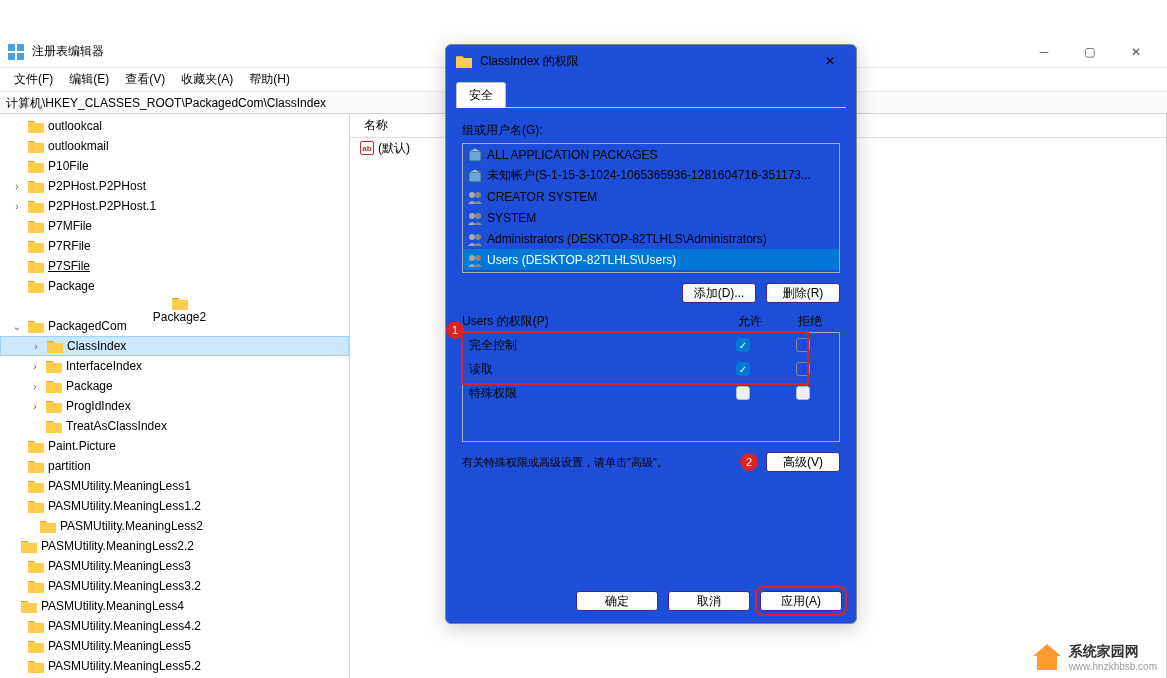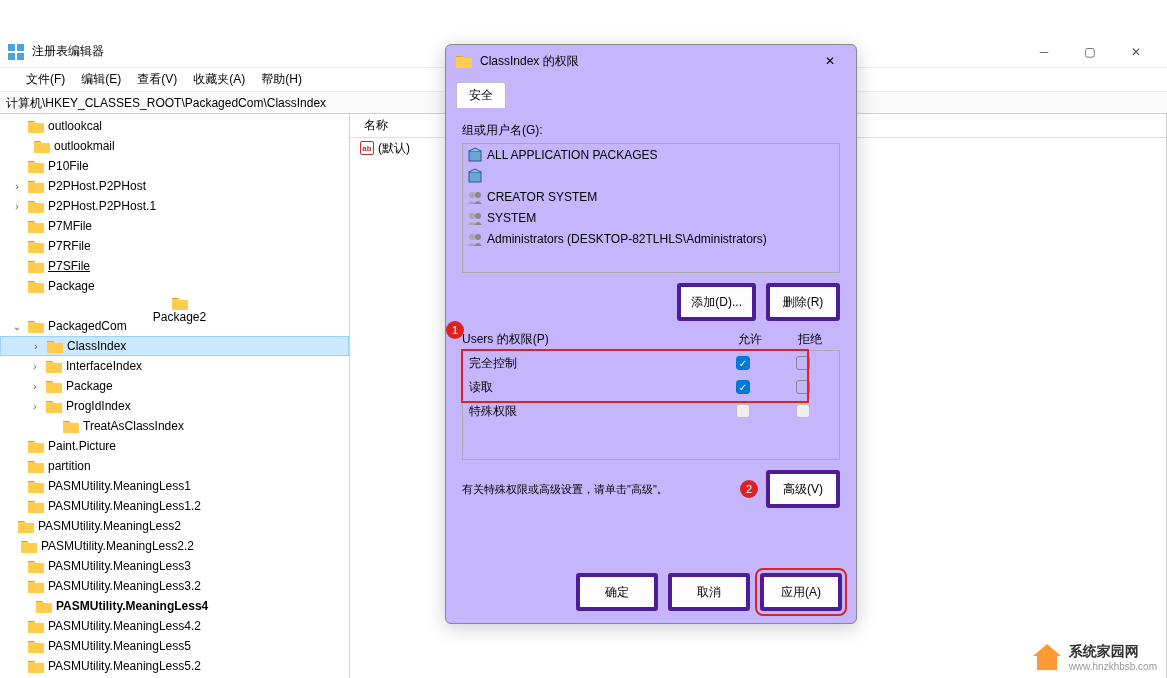--- a/index.html
+++ b/index.html
@@ -4,21 +4,21 @@
 <style>
 * { box-sizing: border-box; margin: 0; padding: 0; font-family: "Microsoft YaHei", "Segoe UI", sans-serif; font-size: 12px; }
 body { background: #fff; color: #000; width: 1167px; height: 678px; overflow: hidden; position: relative; }
 
 .titlebar { height: 32px; display: flex; align-items: center; padding: 0 8px; border-bottom: 1px solid #eee; margin-top: 36px; }
 .titlebar .app-icon { width: 16px; height: 16px; margin-right: 8px; }
 .titlebar .title { flex: 1; }
 .titlebar .win-btns { display: flex; gap: 0; }
 .titlebar .win-btn { width: 46px; height: 32px; display: flex; align-items: center; justify-content: center; color: #555; }
 
-.menubar { height: 24px; display: flex; align-items: center; padding: 0 20px; gap: 4px; border-bottom: 1px solid #eee; }
+.menubar { height: 24px; display: flex; align-items: center; padding: 0 8px; gap: 4px; border-bottom: 1px solid #eee; }
 .menubar .menu { padding: 2px 6px; }
 
 .addressbar { height: 22px; line-height: 22px; padding: 0 6px; border-bottom: 1px solid #d0d0d0; background: #fafafa; }
 
 .workspace { display: flex; height: calc(678px - 32px - 24px - 22px); }
 
 .tree-pane { width: 350px; border-right: 1px solid #d0d0d0; overflow-y: auto; padding: 2px 0 8px 0; }
 .tree-pane::-webkit-scrollbar { width: 16px; }
 .tree-pane::-webkit-scrollbar-track { background: #f0f0f0; }
 .tree-pane::-webkit-scrollbar-thumb { background: #c0c0c0; border: 2px solid #f0f0f0; border-radius: 8px; }
@@ -29,39 +29,39 @@
 .tree-item .folder-icon { width: 16px; height: 14px; margin: 0 4px; }
 .tree-item.selected { background: #cce8ff; border: 1px solid #99d1ff; box-sizing: border-box; padding-left: 9px; height: 20px; }
 
 .list-pane { flex: 1; border-right: 1px solid #d0d0d0; }
 .list-header { height: 24px; border-bottom: 1px solid #e0e0e0; display: flex; align-items: center; padding-left: 8px; }
 .list-header .col { padding: 0 6px; }
 .list-row { display: flex; align-items: center; height: 20px; padding-left: 10px; }
 .list-row .val-icon { width: 14px; height: 14px; border: 1px solid #c03030; background: #fff; color: #c03030; font-size: 8px; font-weight: bold; display: inline-flex; align-items: center; justify-content: center; margin-right: 4px; border-radius: 2px; }
 
 
-.dialog { position: absolute; left: 445px; top: 44px; width: 412px; height: 580px; background: #c4b5fd; border: 1px solid #888; box-shadow: 0 4px 20px rgba(0,0,0,0.2); border-radius: 6px; overflow: hidden; }
+.dialog { position: absolute; left: 445px; top: 44px; width: 412px; height: 580px; background: #1d4ed8; border: 1px solid #888; box-shadow: 0 4px 20px rgba(0,0,0,0.2); border-radius: 6px; overflow: hidden; }
 .dialog .dlg-title { height: 32px; display: flex; align-items: center; padding: 0 10px; }
 .dialog .dlg-title .dlg-icon { width: 16px; height: 14px; margin-right: 8px; }
 .dialog .dlg-title .dlg-t { flex: 1; }
 .dialog .dlg-close { width: 32px; height: 32px; display: flex; align-items: center; justify-content: center; }
 
 .dialog .tabs { margin: 4px 10px 0 10px; border-bottom: 1px solid #c0c0c0; display: flex; }
 .dialog .tab { padding: 4px 12px; border: 1px solid #c0c0c0; border-bottom: none; background: #fff; position: relative; top: 1px; border-radius: 3px 3px 0 0; }
 
 .dialog .content { padding: 10px 16px 6px 16px; }
 .dialog .label { margin: 4px 0 4px 0; }
 
 .userlist { border: 1px solid #aaa; height: 130px; overflow: hidden; }
 .userlist .urow { display: flex; align-items: center; height: 21px; padding: 0 4px; gap: 4px; white-space: nowrap; overflow: hidden; }
 .userlist .urow.selected { background: #0078d7; color: #fff; }
 .userlist .uicon { width: 16px; height: 16px; flex-shrink: 0; }
 
 .btn-row { display: flex; justify-content: flex-end; gap: 10px; margin: 10px 0; }
-.btn { min-width: 74px; height: 38px; border: 4px solid #4c1d95; background: #fdfdfd; border-radius: 3px; display: inline-flex; align-items: center; justify-content: center; padding: 0 10px; }
+.btn { min-width: 74px; height: 20px; border: 1px solid #4c1d95; background: #fdfdfd; border-radius: 3px; display: inline-flex; align-items: center; justify-content: center; padding: 0 10px; }
 
 .perm-header { display: flex; margin-top: 6px; }
 .perm-header .phl { flex: 1; }
 .perm-header .phc { width: 60px; text-align: center; }
 
 .perm-box { border: 1px solid #aaa; height: 110px; margin-top: 2px; position: relative; }
 .perm-row { display: flex; align-items: center; height: 24px; padding: 0 6px; }
 .perm-row .plabel { flex: 1; }
 .perm-row .pcell { width: 60px; display: flex; justify-content: center; }
 .perm-row .chk { width: 14px; height: 14px; border: 1px solid #888; border-radius: 3px; display: inline-flex; align-items: center; justify-content: center; }
@@ -121,21 +121,21 @@
       <div class="tree-item" style="padding-left: 10px;">
         <span class="expander"></span>
         <span class="folder-icon">
           <svg viewBox="0 0 16 14" width="16" height="14">
             <path d="M0 2 L6 2 L8 4 L16 4 L16 14 L0 14 Z" fill="#ffcc4d"></path>
             <path d="M0 2 L6 2 L7 3 L0 3 Z" fill="#e0a030"></path>
           </svg>
         </span>
         <span>outlookcal</span>
       </div>
-      <div class="tree-item" style="padding-left: 16px;">
+      <div class="tree-item" style="padding-left: 10px;">
         <span class="expander"></span>
         <span class="folder-icon">
           <svg viewBox="0 0 16 14" width="16" height="14">
             <path d="M0 2 L6 2 L8 4 L16 4 L16 14 L0 14 Z" fill="#ffcc4d"></path>
             <path d="M0 2 L6 2 L7 3 L0 3 Z" fill="#e0a030"></path>
           </svg>
         </span>
         <span>outlookmail</span>
       </div>
       <div class="tree-item" style="padding-left: 10px;">
@@ -261,21 +261,21 @@
       <div class="tree-item expandable" style="padding-left: 28px;">
         <span class="expander">›</span>
         <span class="folder-icon">
           <svg viewBox="0 0 16 14" width="16" height="14">
             <path d="M0 2 L6 2 L8 4 L16 4 L16 14 L0 14 Z" fill="#ffcc4d"></path>
             <path d="M0 2 L6 2 L7 3 L0 3 Z" fill="#e0a030"></path>
           </svg>
         </span>
         <span>ProgIdIndex</span>
       </div>
-      <div class="tree-item" style="padding-left: 45px;">
+      <div class="tree-item" style="padding-left: 28px;">
         <span class="expander"></span>
         <span class="folder-icon">
           <svg viewBox="0 0 16 14" width="16" height="14">
             <path d="M0 2 L6 2 L8 4 L16 4 L16 14 L0 14 Z" fill="#ffcc4d"></path>
             <path d="M0 2 L6 2 L7 3 L0 3 Z" fill="#e0a030"></path>
           </svg>
         </span>
         <span>TreatAsClassIndex</span>
       </div>
       <div class="tree-item" style="padding-left: 10px;">
@@ -311,21 +311,21 @@
       <div class="tree-item" style="padding-left: 10px;">
         <span class="expander"></span>
         <span class="folder-icon">
           <svg viewBox="0 0 16 14" width="16" height="14">
             <path d="M0 2 L6 2 L8 4 L16 4 L16 14 L0 14 Z" fill="#ffcc4d"></path>
             <path d="M0 2 L6 2 L7 3 L0 3 Z" fill="#e0a030"></path>
           </svg>
         </span>
         <span>PASMUtility.MeaningLess1.2</span>
       </div>
-      <div class="tree-item" style="padding-left: 0;">
+      <div class="tree-item" style="padding-left: 22px;">
         <span class="expander"></span>
         <span class="folder-icon">
           <svg viewBox="0 0 16 14" width="16" height="14">
             <path d="M0 2 L6 2 L8 4 L16 4 L16 14 L0 14 Z" fill="#ffcc4d"></path>
             <path d="M0 2 L6 2 L7 3 L0 3 Z" fill="#e0a030"></path>
           </svg>
         </span>
         <span>PASMUtility.MeaningLess2</span>
       </div>
       <div class="tree-item" style="padding-left: 3px;">
@@ -351,21 +351,21 @@
       <div class="tree-item" style="padding-left: 10px;">
         <span class="expander"></span>
         <span class="folder-icon">
           <svg viewBox="0 0 16 14" width="16" height="14">
             <path d="M0 2 L6 2 L8 4 L16 4 L16 14 L0 14 Z" fill="#ffcc4d"></path>
             <path d="M0 2 L6 2 L7 3 L0 3 Z" fill="#e0a030"></path>
           </svg>
         </span>
         <span>PASMUtility.MeaningLess3.2</span>
       </div>
-      <div class="tree-item" style="padding-left: 18px; font-weight: bold;">
+      <div class="tree-item" style="padding-left: 3px;">
         <span class="expander"></span>
         <span class="folder-icon">
           <svg viewBox="0 0 16 14" width="16" height="14">
             <path d="M0 2 L6 2 L8 4 L16 4 L16 14 L0 14 Z" fill="#ffcc4d"></path>
             <path d="M0 2 L6 2 L7 3 L0 3 Z" fill="#e0a030"></path>
           </svg>
         </span>
         <span>PASMUtility.MeaningLess4</span>
       </div>
       <div class="tree-item" style="padding-left: 10px;">
@@ -446,20 +446,21 @@
           </span>
           <span>ALL APPLICATION PACKAGES</span>
         </div>
         <div class="urow">
           <span class="uicon">
             <svg viewBox="0 0 16 16">
               <rect x="2" y="4" width="12" height="10" fill="#6aa7d6" stroke="#2a5a8a"></rect>
               <path d="M2 4 L8 1 L14 4" fill="#8cc0e8" stroke="#2a5a8a"></path>
             </svg>
           </span>
+          <span>未知帐户(S-1-15-3-1024-1065365936-1281604716-351173...</span>
         </div>
         <div class="urow">
           <span class="uicon">
             <svg viewBox="0 0 16 16">
               <circle cx="5" cy="6" r="3" fill="#a8a8a8"></circle>
               <circle cx="11" cy="6" r="3" fill="#888"></circle>
               <path d="M1 15 Q5 9 9 15 Z" fill="#a8a8a8"></path>
               <path d="M7 15 Q11 9 15 15 Z" fill="#888"></path>
             </svg>
           </span>
@@ -480,20 +481,31 @@
           <span class="uicon">
             <svg viewBox="0 0 16 16">
               <circle cx="5" cy="6" r="3" fill="#a8a8a8"></circle>
               <circle cx="11" cy="6" r="3" fill="#888"></circle>
               <path d="M1 15 Q5 9 9 15 Z" fill="#a8a8a8"></path>
               <path d="M7 15 Q11 9 15 15 Z" fill="#888"></path>
             </svg>
           </span>
           <span>Administrators (DESKTOP-82TLHLS\Administrators)</span>
         </div>
+        <div class="urow selected">
+          <span class="uicon">
+            <svg viewBox="0 0 16 16">
+              <circle cx="5" cy="6" r="3" fill="#a8a8a8"></circle>
+              <circle cx="11" cy="6" r="3" fill="#888"></circle>
+              <path d="M1 15 Q5 9 9 15 Z" fill="#a8a8a8"></path>
+              <path d="M7 15 Q11 9 15 15 Z" fill="#888"></path>
+            </svg>
+          </span>
+          <span>Users (DESKTOP-82TLHLS\Users)</span>
+        </div>
       </div>
     <div class="btn-row">
       <div class="btn">添加(D)...</div>
       <div class="btn">删除(R)</div>
     </div>
 
     <div class="perm-header">
       <div class="phl">Users 的权限(P)</div>
       <div class="phc">允许</div>
       <div class="phc">拒绝</div>

